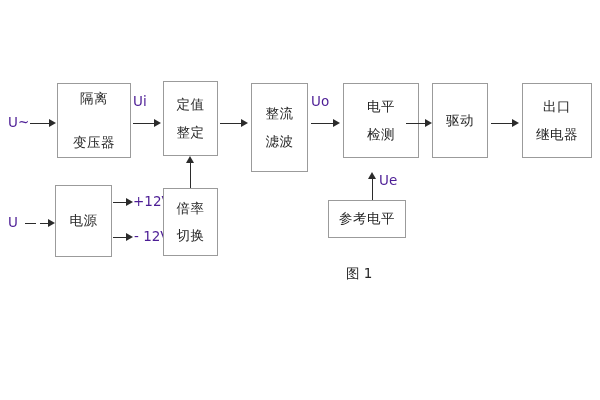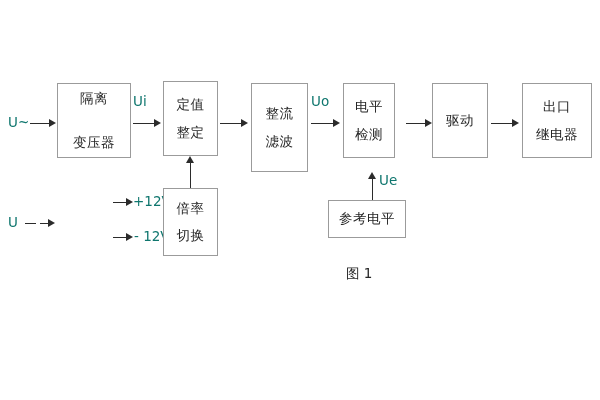--- a/index.html
+++ b/index.html
@@ -33,21 +33,21 @@
     letter-spacing: 0.5px;
   }
   .box .ln + .ln {
     margin-top: 14px;
   }
   .box.single .ln {
     margin-top: 0;
   }
   .label {
     position: absolute;
-    color: #0f766e;
+    color: #4c1d95;
     font-size: 13.5px;
     white-space: nowrap;
     line-height: 1;
   }
   .label.serif {
     font-family: "DejaVu Sans", "Liberation Sans", sans-serif;
   }
   .caption {
     position: absolute;
     color: #262626;
@@ -114,21 +114,21 @@
 
   <div class="box" style="left:251px; top:83px; width:57px; height:89px;">
     <span class="ln">整流</span>
     <span class="ln">滤波</span>
   </div>
 
   <div class="label serif" style="left:311px; top:95px;">Uo</div>
   <div class="hline" style="left:311px; top:123px; width:23px;"></div>
   <div class="arrow-r" style="left:333px; top:118.5px;"></div>
 
-  <div class="box" style="left:343px; top:83px; width:52px; height:75px;">
+  <div class="box" style="left:343px; top:83px; width:76px; height:75px;">
     <span class="ln">电平</span>
     <span class="ln">检测</span>
   </div>
 
   <div class="hline" style="left:406px; top:123px; width:20px;"></div>
   <div class="arrow-r" style="left:425px; top:118.5px;"></div>
 
   <div class="box single" style="left:432px; top:83px; width:56px; height:75px;">
     <span class="ln">驱动</span>
   </div>
@@ -139,20 +139,23 @@
   <div class="box" style="left:522px; top:83px; width:70px; height:75px;">
     <span class="ln">出口</span>
     <span class="ln">继电器</span>
   </div>
 
   <div class="label serif" style="left:8px; top:216px;">U</div>
   <div class="dash" style="left:25px; top:223px; width:11px;"></div>
   <div class="hline" style="left:40px; top:223px; width:9px;"></div>
   <div class="arrow-r" style="left:48px; top:218.5px;"></div>
 
+  <div class="box single" style="left:55px; top:185px; width:57px; height:72px;">
+    <span class="ln">电源</span>
+  </div>
 
   <div class="hline" style="left:113px; top:202px; width:14px;"></div>
   <div class="arrow-r" style="left:126px; top:197.5px;"></div>
   <div class="label serif" style="left:133px; top:195px;">+12V</div>
 
   <div class="hline" style="left:113px; top:237px; width:14px;"></div>
   <div class="arrow-r" style="left:126px; top:232.5px;"></div>
   <div class="label serif" style="left:134px; top:230px;">- 12V</div>
 
   <div class="box" style="left:163px; top:188px; width:55px; height:68px;">

